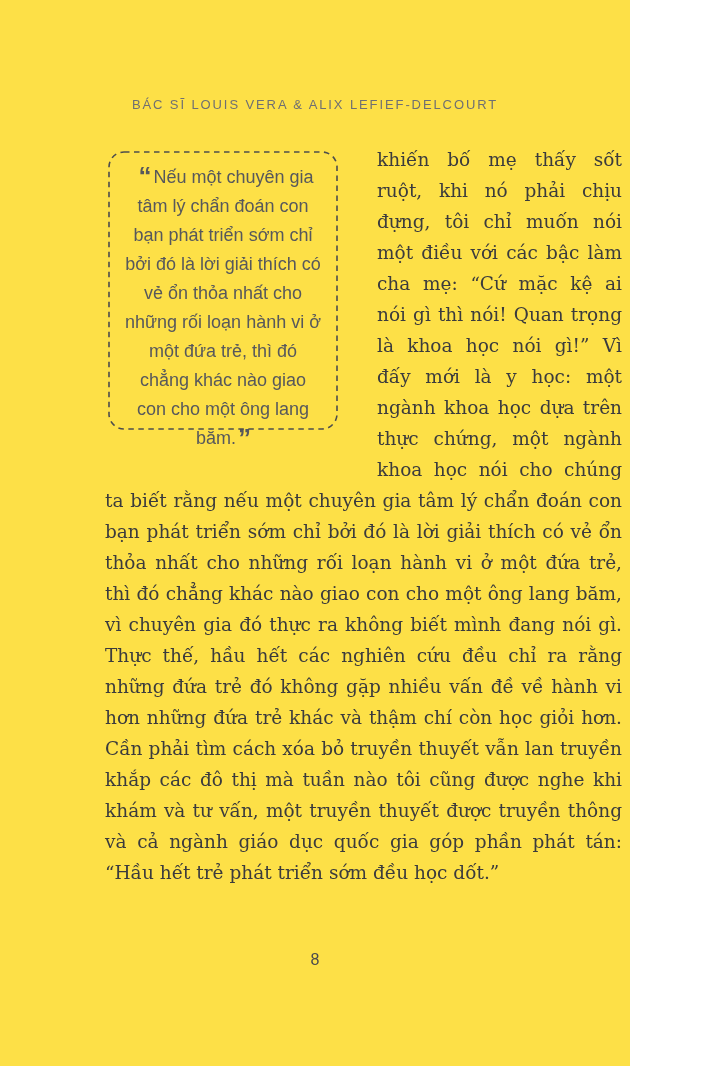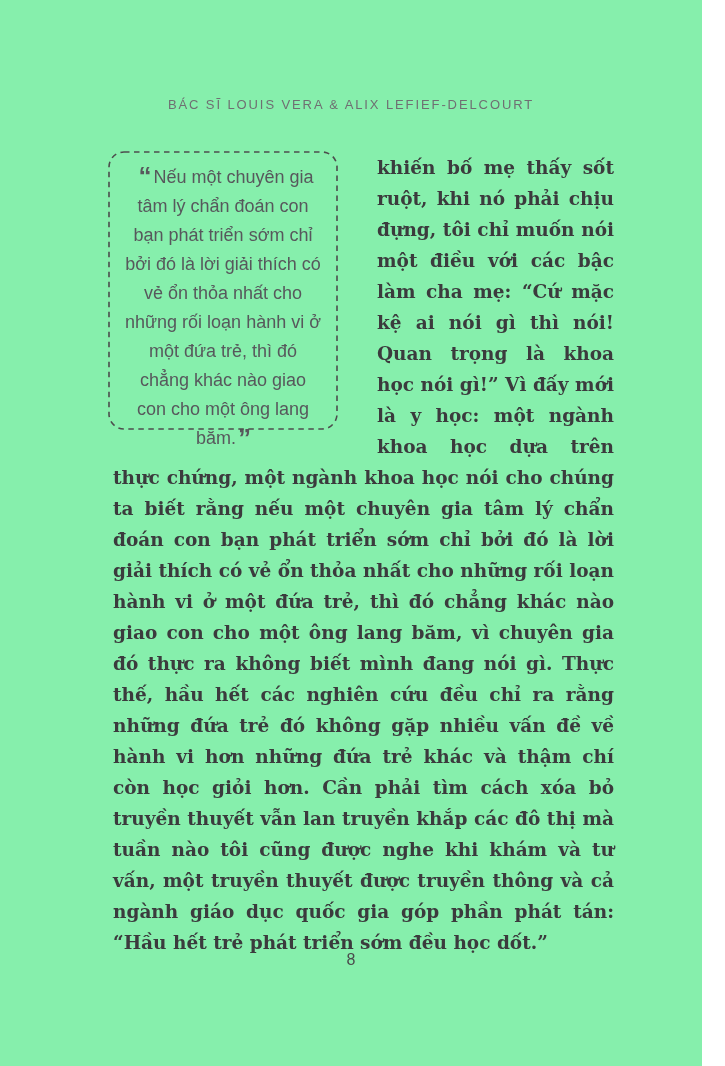--- a/index.html
+++ b/index.html
@@ -2,23 +2,23 @@
 <html lang="vi"><head>
 <meta charset="utf-8">
 <style>
   html, body {
     margin: 0;
     padding: 0;
     background: #ffffff;
   }
   .page {
     position: relative;
-    width: 702px;
+    width: 630px;
     height: 1066px;
-    background: #86efac;
+    background: #fde047;
     overflow: hidden;
   }
   .running-header {
     position: absolute;
     top: 97px;
     left: 0;
     width: 100%;
     text-align: center;
     font-family: "Liberation Sans", sans-serif;
     font-weight: 400;
@@ -62,22 +62,21 @@
     font-family: "Liberation Sans", sans-serif;
     font-weight: 700;
     font-size: 26px;
     letter-spacing: -1px;
     color: #57585c;
     line-height: 0;
   }
   .qmark-open  { vertical-align: -2px; padding-right: 3px; }
   .qmark-close { vertical-align: -3px; padding-left: 2px; }
   .para {
-    margin: 12px;
-    font-weight: bold;
+    margin: 4px;
   }
   .para-indent {
     text-indent: 49px;
   }
   .page-number {
     position: absolute;
     top: 951px;
     left: 0;
     width: 100%;
     text-align: center;

